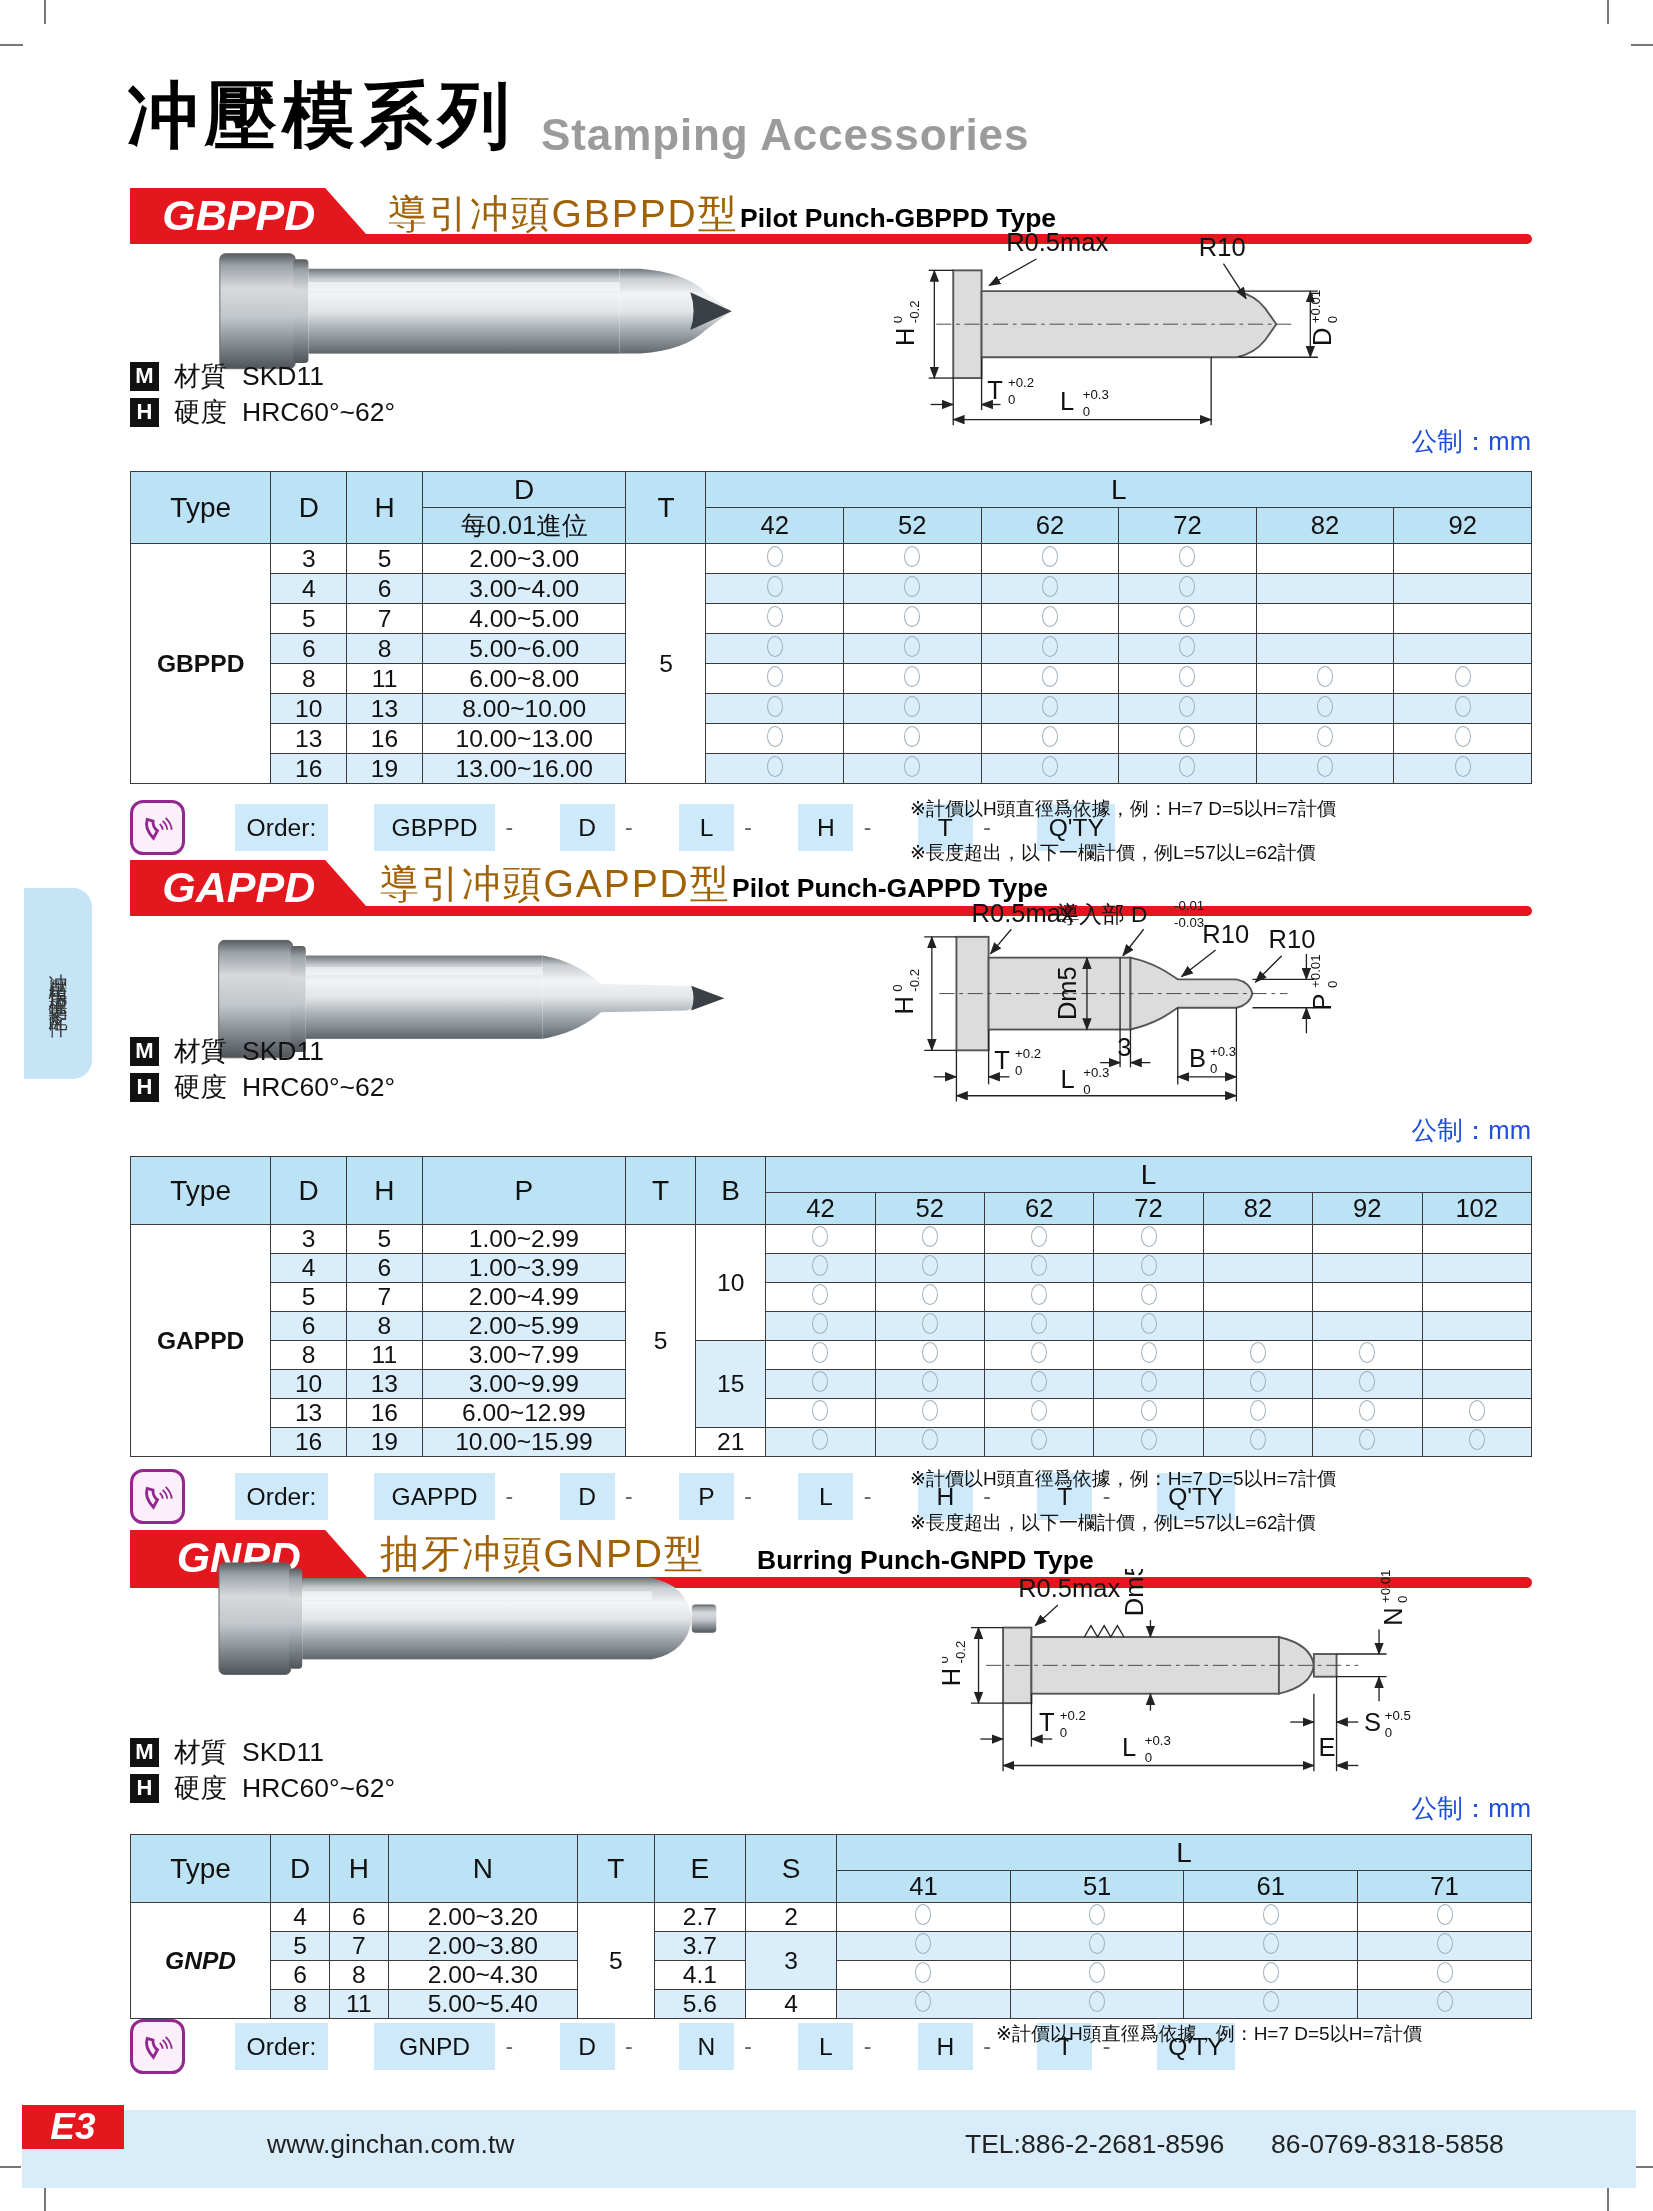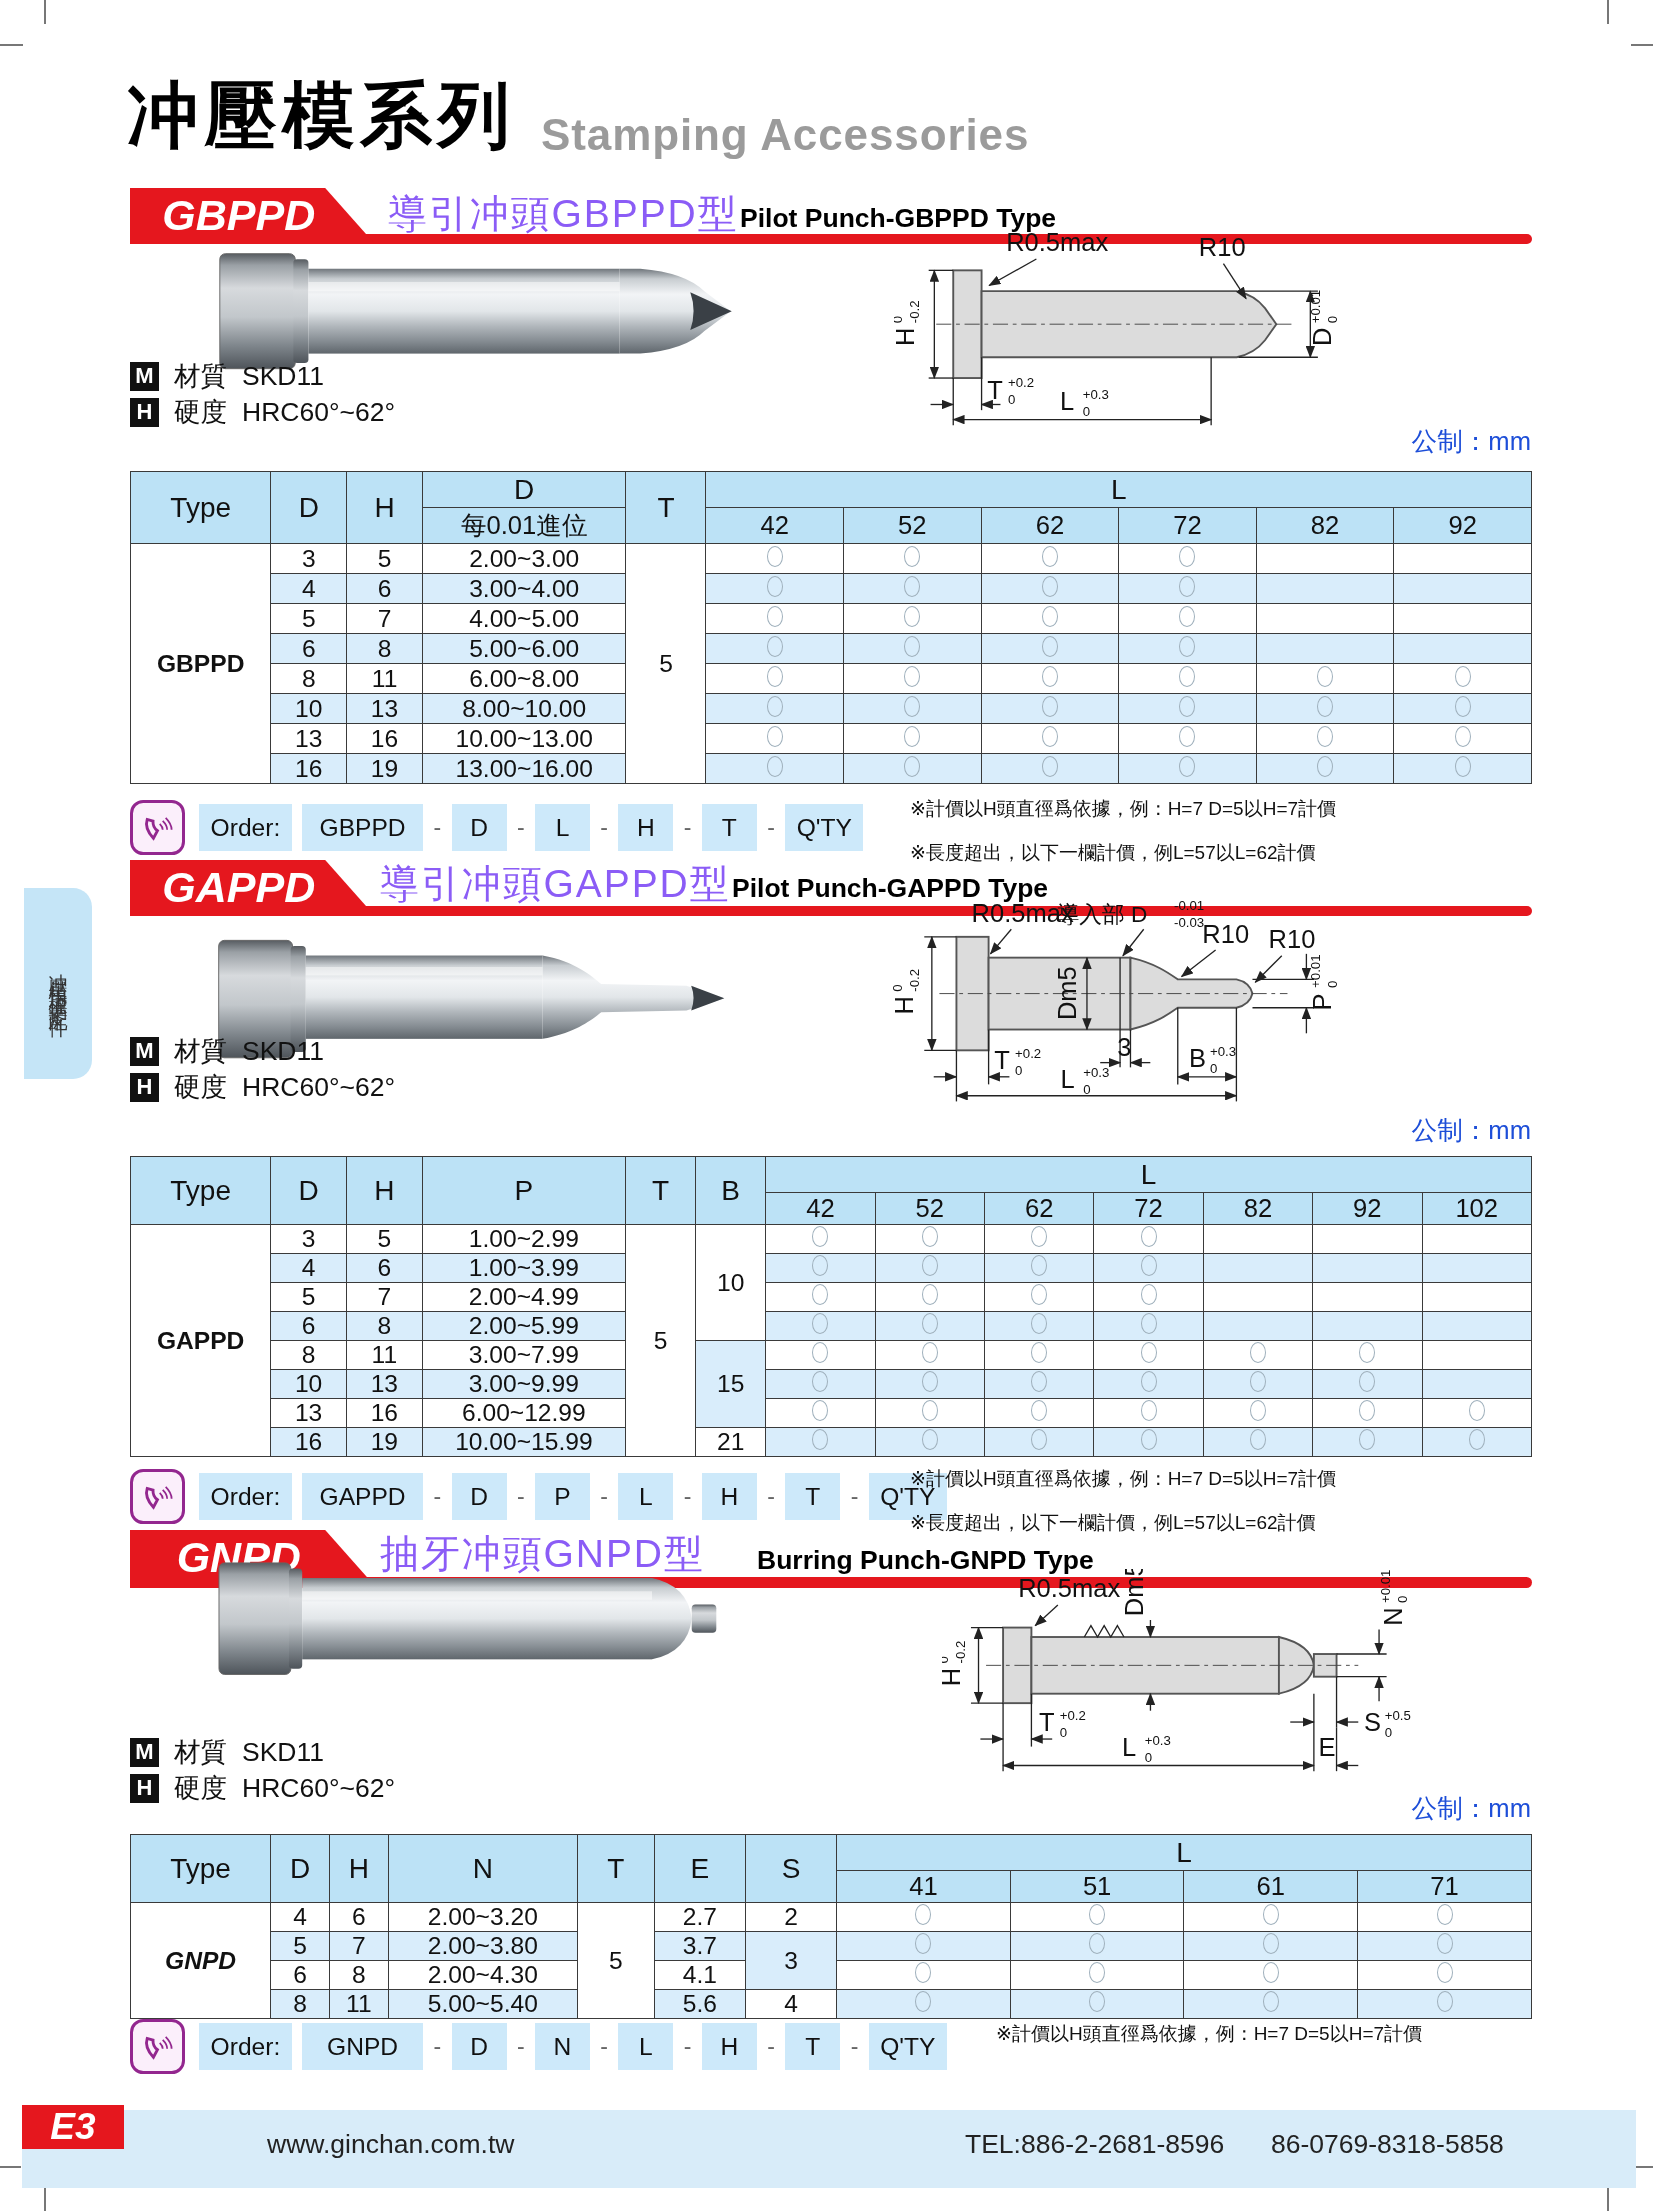--- a/index.html
+++ b/index.html
@@ -8,21 +8,21 @@
   .abs{position:absolute;}
   .cm{position:absolute;background:#777;}
   
   .page-title{position:absolute;left:127px;top:68px;font-size:72px;font-weight:900;letter-spacing:5.7px;color:#000;}
   .page-sub{position:absolute;left:541px;top:110px;font-size:44px;font-weight:bold;color:#9b9b9b;letter-spacing:0.9px;}
   
   .sec-badge{position:absolute;width:244px;height:55px;background:#E5171E;color:#fff;
     font-weight:bold;font-style:italic;font-size:43px;display:flex;align-items:center;justify-content:center;
     clip-path:polygon(0 0,80% 0,100% 100%,0 100%);padding-right:26.5px;box-sizing:border-box;}
   .red-bar{position:absolute;background:#E5171E;border-radius:0 5.7px 5.7px 0;}
-  .sec-zh{position:absolute;font-size:39px;color:#8b5cf6;letter-spacing:1.9px;}
+  .sec-zh{position:absolute;font-size:39px;color:#a16207;letter-spacing:1.9px;}
   .sec-en{position:absolute;font-size:26.5px;font-weight:bold;color:#000;}
   
   .mat{position:absolute;display:flex;align-items:center;gap:15px;font-size:26.5px;color:#111;}
   .mh{width:29px;height:29px;background:#111;color:#fff;display:inline-flex;align-items:center;
       justify-content:center;font-weight:bold;font-size:22px;}
   .metric{position:absolute;width:303px;text-align:right;font-size:25.6px;color:#1d4ed8;}
   
   .tblwrap{position:absolute;}
   table.spec{width:100%;border-collapse:collapse;table-layout:fixed;}
   .spec th,.spec td{border:1.9px solid #3a3a3a;text-align:center;vertical-align:middle;padding:0;color:#111;}
@@ -35,21 +35,21 @@
   .spec tbody td.type{font-weight:bold;background:#fff !important;}
   .spec tbody td.w{background:#fff !important;}
   .spec tbody td.b{background:#D9EDFB !important;}
   .tbl-gnpd tbody td.type{font-style:italic;}
   .circ{display:inline-block;width:14px;height:19px;border:1.5px solid #9FB0BC;border-radius:50%;}
   
   .order{position:absolute;display:flex;align-items:center;gap:10.4px;}
   .phonebox{width:55px;height:55px;border:3.3px solid #93278F;border-radius:13.2px;background:#FBEFFb;
     display:flex;align-items:center;justify-content:center;box-sizing:border-box;margin-right:3.8px;}
   .chip{background:#CDE9FA;height:47px;display:flex;align-items:center;justify-content:center;
-    font-size:24.6px;padding:0 11.4px;min-width:55px;box-sizing:border-box;}
+    font-size:24.6px;padding:0 11.4px;min-width:55px;box-sizing:border-box;margin-left:36px;}
   .chip.code{min-width:121px;}
   .chip.olabel{background:#CDE9FA;min-width:87px;}
   .dash{color:#666;font-size:23px;}
   .notes{position:absolute;font-size:19px;line-height:44px;color:#111;white-space:nowrap;}
   
   .side-tab{position:absolute;left:24px;top:888px;width:68px;height:191px;background:#C5E5F7;
     border-radius:0 19px 19px 0;display:flex;align-items:center;justify-content:center;}
   .side-tab span{writing-mode:vertical-rl;font-size:19px;letter-spacing:5.7px;color:#333;}
   
   .footer-bar{position:absolute;left:22px;top:2110px;width:1614px;height:78px;background:#D8ECF9;}

